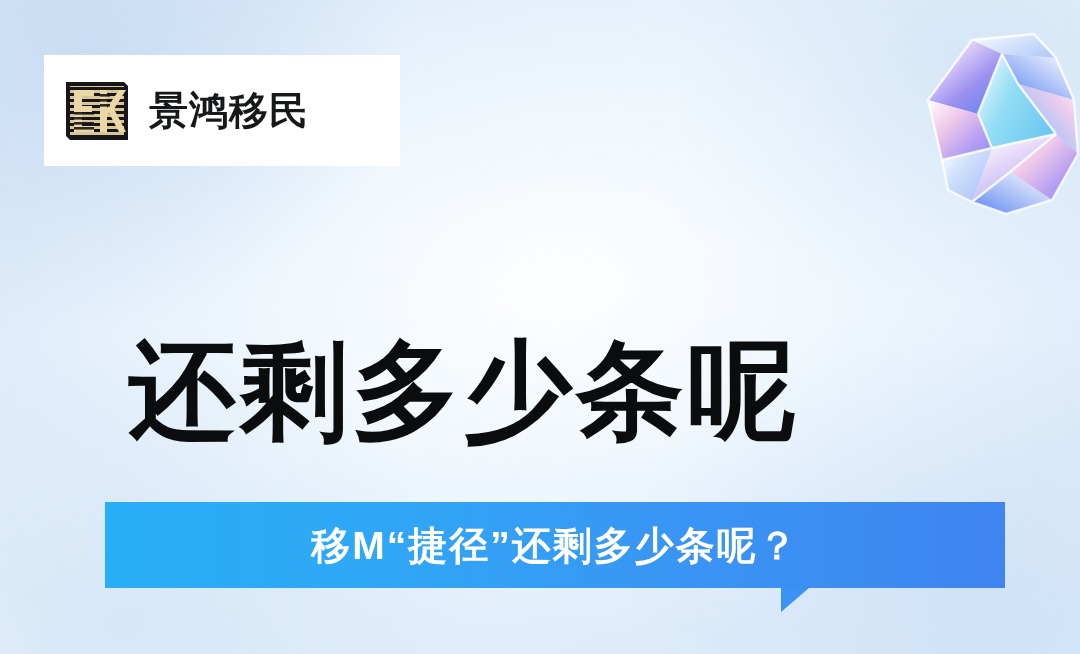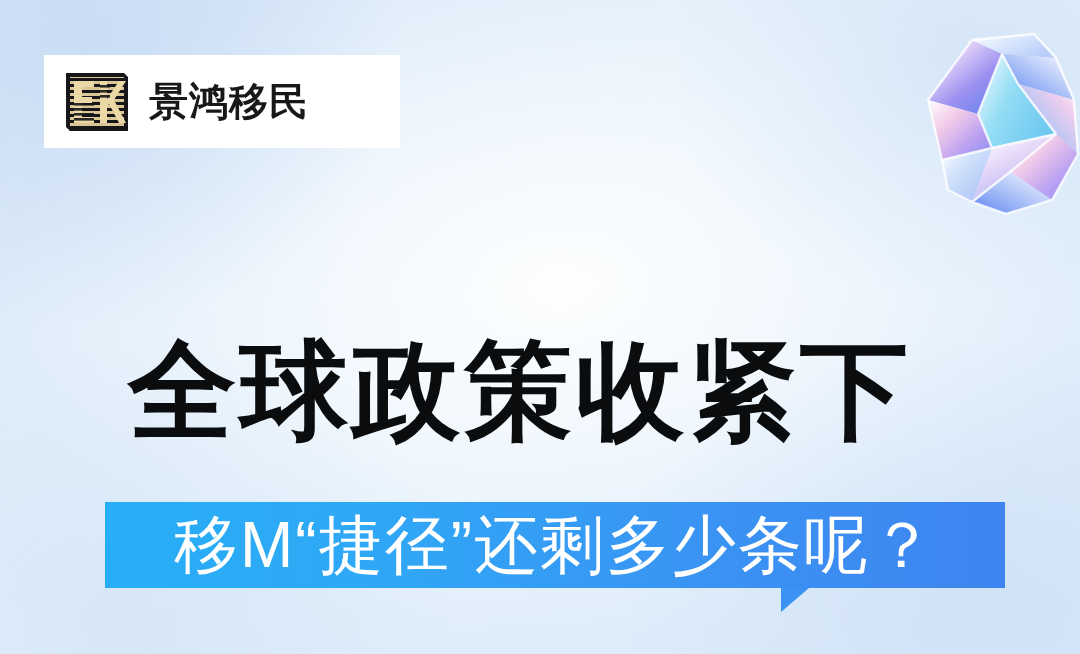--- a/index.html
+++ b/index.html
@@ -73,21 +73,21 @@
                 rgba(216,232,249,0) 76%);
     pointer-events: none;
   }
 
   
   .logo-plate {
     position: absolute;
     left: 44px;
     top: 55px;
     width: 356px;
-    height: 93px;
+    height: 111px;
     background: #ffffff;
     display: flex;
     align-items: center;
     padding-left: 20px;
     box-sizing: border-box;
   }
   .logo-mark {
     width: 66px;
     height: 66px;
     flex: 0 0 66px;
@@ -154,22 +154,22 @@
   .banner {
     position: absolute;
     inset: 0;
     background: linear-gradient(90deg, #27aef6 0%, #2fa8f6 28%, #3a93f3 68%, #3f84f0 100%);
     display: flex;
     align-items: center;
     justify-content: center;
   }
   .banner-text {
     font-family: "Liberation Sans", "DejaVu Sans", sans-serif;
-    font-size: 64px;
-    font-weight: 400;
+    font-size: 39px;
+    font-weight: 700;
     color: #ffffff;
     letter-spacing: 2px;
     white-space: nowrap;
     line-height: 1;
   }
   .banner-tail {
     position: absolute;
     left: 676px;
     top: 86px;
     width: 0;
@@ -309,21 +309,21 @@
           <rect x="36" y="21" width="10" height="2.6" fill="#17161a"></rect>
           <rect x="36" y="26" width="10" height="2.6" fill="#17161a"></rect>
         </g>
       </svg>
     </div>
     <div class="logo-wordmark">
       <div class="logo-cn">景鸿移民</div>
     </div>
   </div>
 
-  <div class="headline">全球政策收紧下</div>
+  <div class="headline">还剩多少条呢</div>
 
   <div class="banner-wrap">
     <div class="banner">
       <span class="banner-text">移M“捷径”还剩多少条呢？</span>
     </div>
     <div class="banner-tail"></div>
   </div>
 
 </div>
 

